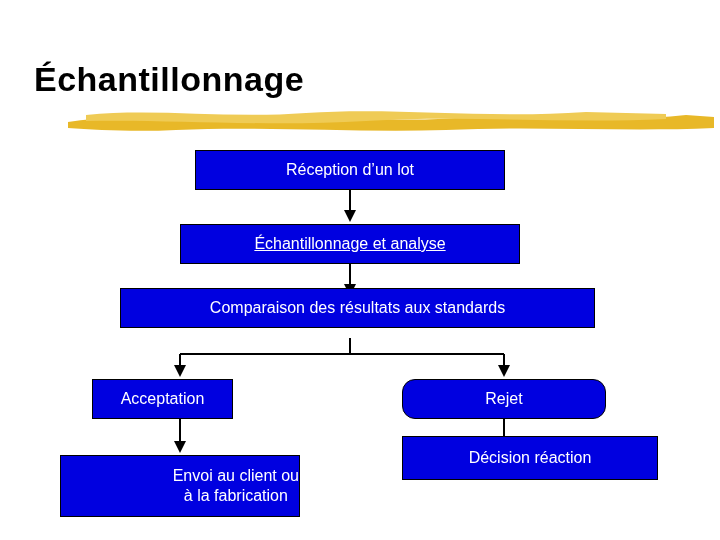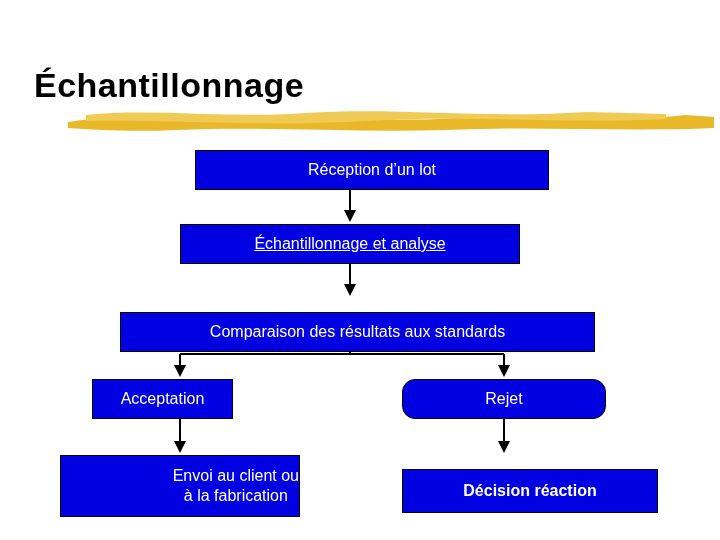--- a/index.html
+++ b/index.html
@@ -16,21 +16,21 @@
   }
   .slide {
     position: absolute;
     inset: 0;
     background: #ffffff;
   }
   
   .title {
     position: absolute;
     left: 34px;
-    top: 66px;
+    top: 60px;
     font-size: 34px;
     font-weight: bold;
     color: #000000;
     letter-spacing: 0.5px;
     white-space: nowrap;
   }
   
   .brush {
     position: absolute;
     left: 66px;
@@ -47,27 +47,27 @@
     display: flex;
     align-items: center;
     justify-content: center;
     text-align: center;
     font-size: 16px;
     line-height: 1.25;
     box-sizing: border-box;
   }
   .box span { display: block; }
 
-  #box-reception      { left: 195px; top: 150px;  width: 354px; height: 40px; }
+  #box-reception      { left: 195px; top: 150px;  width: 310px; height: 40px; }
   #box-echantillonnage{ left: 180px; top: 224px;  width: 340px; height: 40px; text-decoration: underline; }
-  #box-comparaison    { left: 120px; top: 312px;  width: 475px; height: 40px; }
+  #box-comparaison    { left: 120px; top: 288px;  width: 475px; height: 40px; }
   #box-acceptation    { left: 92px;  top: 379px;  width: 141px; height: 40px; }
   #box-rejet          { left: 402px; top: 379px;  width: 204px; height: 40px; border-radius: 13px; }
   #box-envoi          { left: 60px;  top: 455px;  width: 240px; height: 62px; justify-content: flex-end; }
-  #box-decision       { left: 402px; top: 469px;  width: 256px; height: 44px; font-weight: bold; }
+  #box-decision       { left: 402px; top: 436px;  width: 256px; height: 44px; }
 
   
   .connectors {
     position: absolute;
     left: 0; top: 0;
     width: 720px; height: 540px;
     pointer-events: none;
   }
 </style>
 </head>

